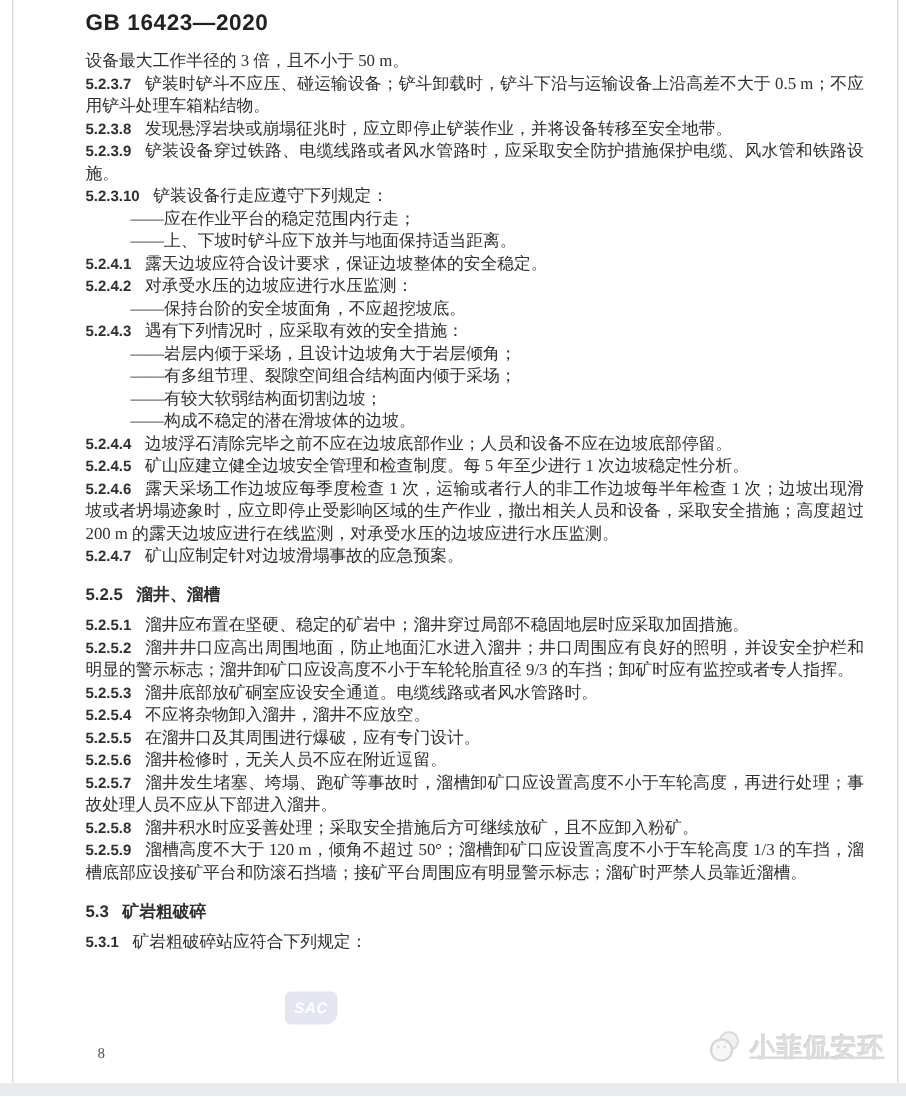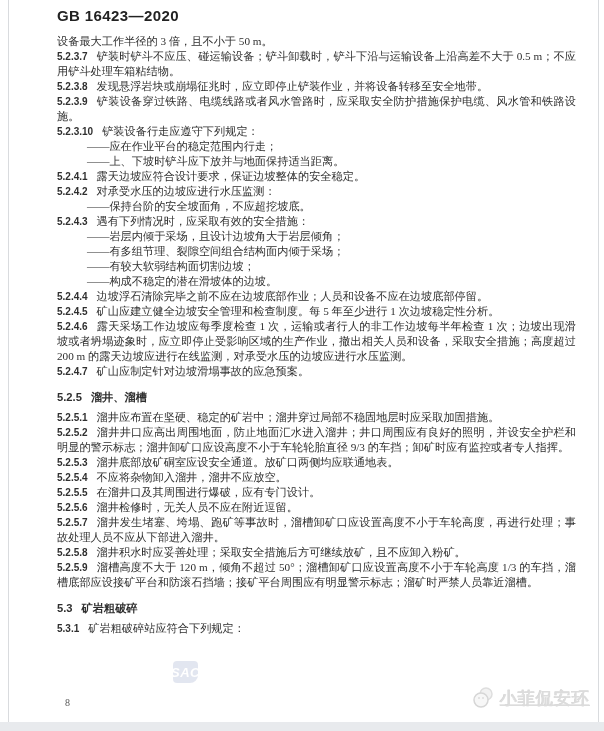--- a/index.html
+++ b/index.html
@@ -29,25 +29,25 @@
   }
   .para.section {
     font-family:"Liberation Sans","DejaVu Sans",sans-serif;
     font-weight:bold; font-size:11.2px; line-height:15px;
     margin-top:11px; margin-bottom:5px;
   }
   .para.section .num { font-weight:bold; font-size:11.2px; }
   .para.dash { padding-left:30px; }
 
   .sac-stamp {
-    position:absolute; left:173px; top:661px; width:25px; height:22px;
+    position:absolute; left:190px; top:661px; width:35px; height:22px;
     background:#ccd2e4; opacity:0.55; border-radius:4px 4px 8px 4px;
     display:flex; align-items:center; justify-content:center;
     color:#ffffff; font-family:"Liberation Sans","DejaVu Sans",sans-serif;
-    font-weight:bold; font-style:italic; font-size:13px; letter-spacing:0.5px;
+    font-weight:bold; font-style:italic; font-size:10px; letter-spacing:0.5px;
   }
 
   .page-number {
     position:absolute; left:65px; top:697px;
     font-size:10px; color:#555;
   }
 
   .watermark {
     position:absolute; right:14px; top:686px;
     display:flex; align-items:center; gap:5px;
@@ -82,21 +82,21 @@
       <div class="para dash"><span>——有多组节理、裂隙空间组合结构面内倾于采场；</span></div>
       <div class="para dash"><span>——有较大软弱结构面切割边坡；</span></div>
       <div class="para dash"><span>——构成不稳定的潜在滑坡体的边坡。</span></div>
       <div class="para clause"><span class="num">5.2.4.4</span><span>边坡浮石清除完毕之前不应在边坡底部作业；人员和设备不应在边坡底部停留。</span></div>
       <div class="para clause"><span class="num">5.2.4.5</span><span>矿山应建立健全边坡安全管理和检查制度。每 5 年至少进行 1 次边坡稳定性分析。</span></div>
       <div class="para clause"><span class="num">5.2.4.6</span><span>露天采场工作边坡应每季度检查 1 次，运输或者行人的非工作边坡每半年检查 1 次；边坡出现滑坡或者坍塌迹象时，应立即停止受影响区域的生产作业，撤出相关人员和设备，采取安全措施；高度超过 200 m 的露天边坡应进行在线监测，对承受水压的边坡应进行水压监测。</span></div>
       <div class="para clause"><span class="num">5.2.4.7</span><span>矿山应制定针对边坡滑塌事故的应急预案。</span></div>
       <div class="para section"><span class="num">5.2.5</span><span>溜井、溜槽</span></div>
       <div class="para clause"><span class="num">5.2.5.1</span><span>溜井应布置在坚硬、稳定的矿岩中；溜井穿过局部不稳固地层时应采取加固措施。</span></div>
       <div class="para clause"><span class="num">5.2.5.2</span><span>溜井井口应高出周围地面，防止地面汇水进入溜井；井口周围应有良好的照明，并设安全护栏和明显的警示标志；溜井卸矿口应设高度不小于车轮轮胎直径 9/3 的车挡；卸矿时应有监控或者专人指挥。</span></div>
-      <div class="para clause"><span class="num">5.2.5.3</span><span>溜井底部放矿硐室应设安全通道。放矿口两侧均应联通地表。</span></div>
+      <div class="para clause"><span class="num">5.2.5.3</span><span>溜井底部放矿硐室应设安全通道。电缆线路或者风水管路时。</span></div>
       <div class="para clause"><span class="num">5.2.5.4</span><span>不应将杂物卸入溜井，溜井不应放空。</span></div>
       <div class="para clause"><span class="num">5.2.5.5</span><span>在溜井口及其周围进行爆破，应有专门设计。</span></div>
       <div class="para clause"><span class="num">5.2.5.6</span><span>溜井检修时，无关人员不应在附近逗留。</span></div>
       <div class="para clause"><span class="num">5.2.5.7</span><span>溜井发生堵塞、垮塌、跑矿等事故时，溜槽卸矿口应设置高度不小于车轮高度，再进行处理；事故处理人员不应从下部进入溜井。</span></div>
       <div class="para clause"><span class="num">5.2.5.8</span><span>溜井积水时应妥善处理；采取安全措施后方可继续放矿，且不应卸入粉矿。</span></div>
       <div class="para clause"><span class="num">5.2.5.9</span><span>溜槽高度不大于 120 m，倾角不超过 50°；溜槽卸矿口应设置高度不小于车轮高度 1/3 的车挡，溜槽底部应设接矿平台和防滚石挡墙；接矿平台周围应有明显警示标志；溜矿时严禁人员靠近溜槽。</span></div>
       <div class="para section"><span class="num">5.3</span><span>矿岩粗破碎</span></div>
       <div class="para clause"><span class="num">5.3.1</span><span>矿岩粗破碎站应符合下列规定：</span></div>
     </div>
 

